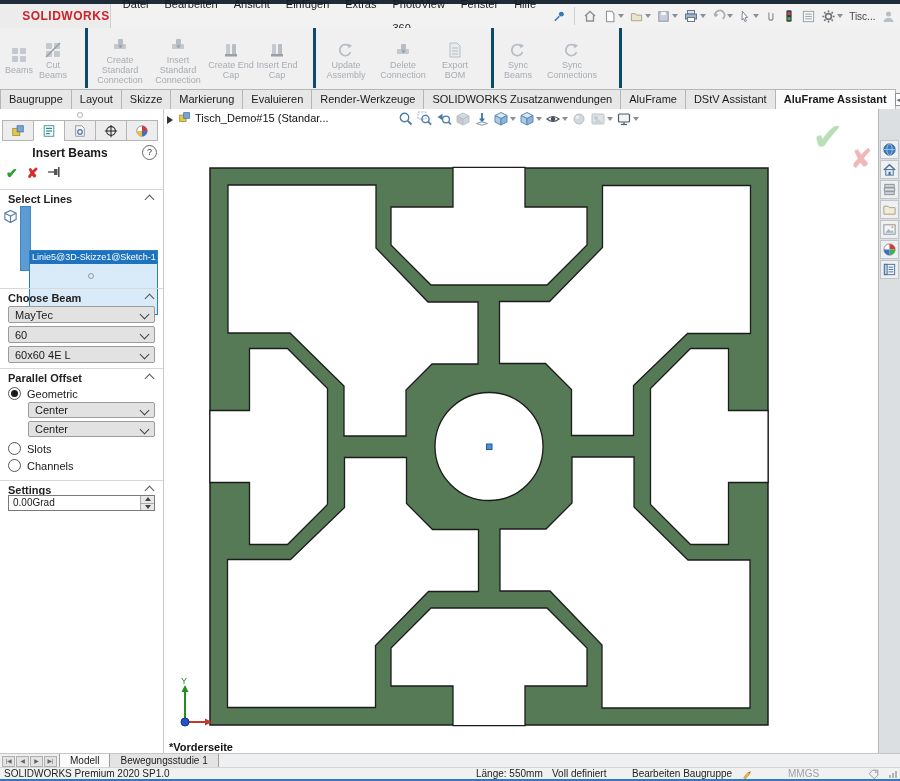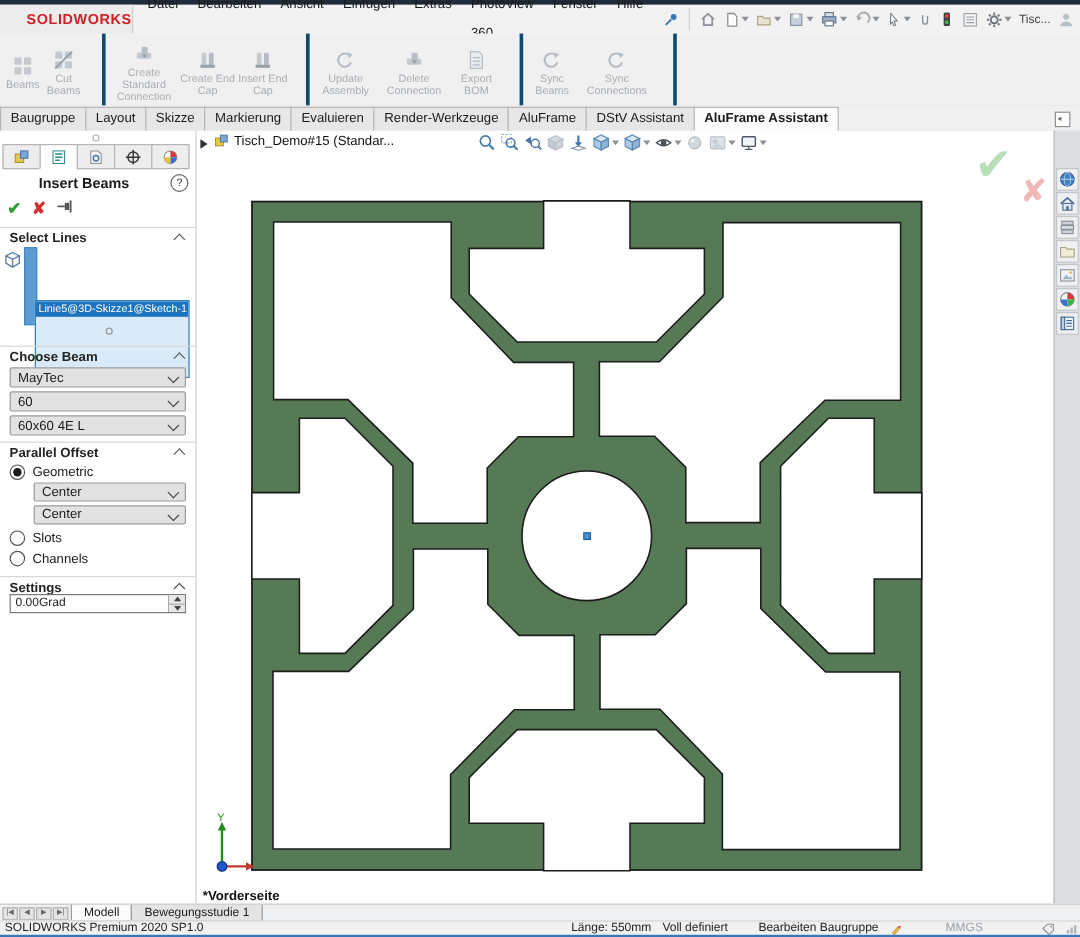--- a/index.html
+++ b/index.html
@@ -276,20 +276,26 @@
           <span>Cut Beams</span>
         </div>
     </div>
     <div class="rgroup">
       <div class="ribbon-btn" style="width:56px">
           <svg class="ic">
             <use href="#sym-conn"></use>
           </svg>
           <span>Create Standard Connection</span>
         </div>
+      <div class="ribbon-btn" style="width:56px">
+          <svg class="ic">
+            <use href="#sym-conn"></use>
+          </svg>
+          <span>Insert Standard Connection</span>
+        </div>
       <div class="ribbon-btn" style="width:46px">
           <svg class="ic">
             <use href="#sym-cap"></use>
           </svg>
           <span>Create End Cap</span>
         </div>
       <div class="ribbon-btn" style="width:42px">
           <svg class="ic">
             <use href="#sym-cap"></use>
           </svg>
@@ -332,20 +338,21 @@
     </div>
   </div>
 
   <div class="abs cmdtabs">
     <span class="ctab">Baugruppe</span>
     <span class="ctab">Layout</span>
     <span class="ctab">Skizze</span>
     <span class="ctab">Markierung</span>
     <span class="ctab">Evaluieren</span>
     <span class="ctab">Render-Werkzeuge</span>
+    <span class="ctab">SOLIDWORKS Zusatzanwendungen</span>
     <span class="ctab">AluFrame</span>
     <span class="ctab">DStV Assistant</span>
     <span class="ctab active">AluFrame Assistant</span>
     <div class="ct-right">
       <span class="pane-ic">
           <span style="left:1px">◂</span>
         </span>
 
     </div>
   </div>

